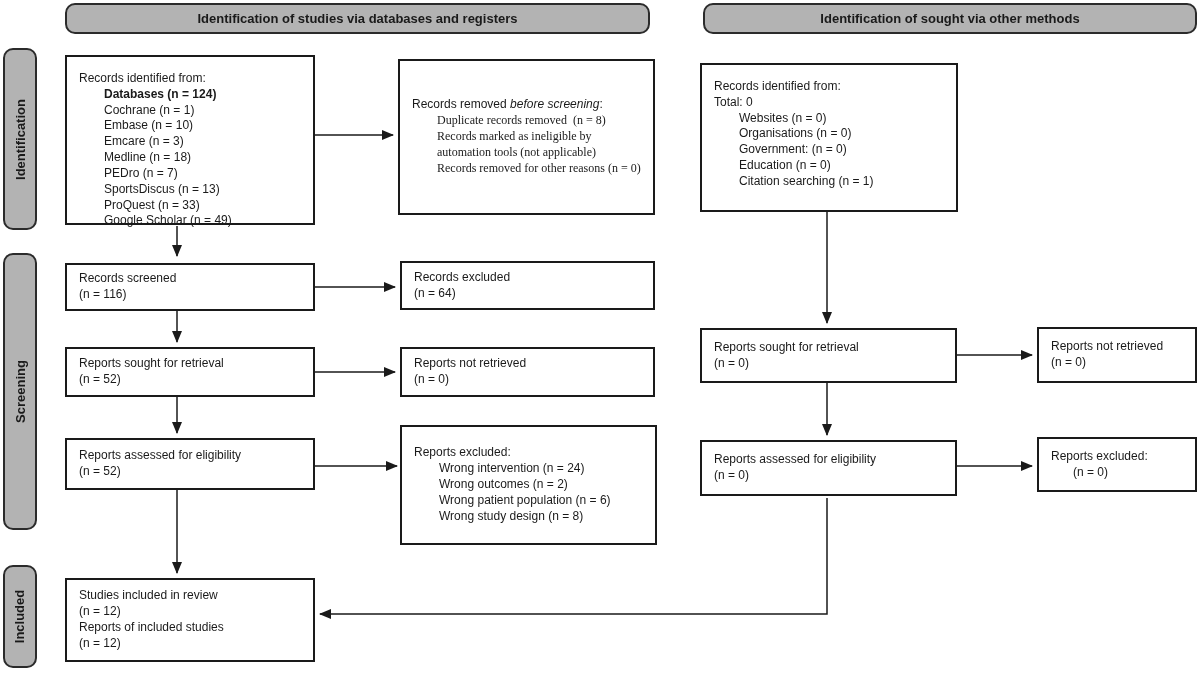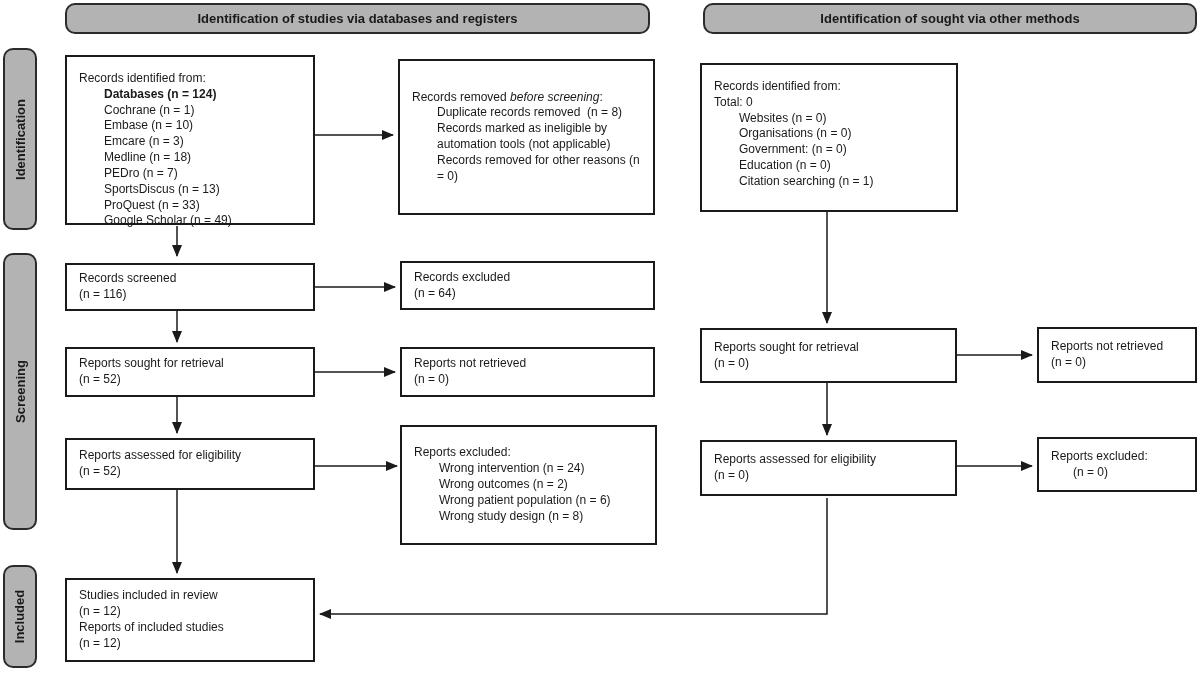--- a/index.html
+++ b/index.html
@@ -16,21 +16,21 @@
   .band-v span{transform:rotate(-90deg);white-space:nowrap;font-weight:bold;font-size:13px;}
   .box{
     position:absolute;background:#ffffff;border:2px solid #1a1a1a;box-sizing:border-box;
     font-size:12px;line-height:1.32;z-index:1;display:flex;flex-direction:column;
   }
   .pad{padding:12px 6px 8px 12px;}
   .vcenter{justify-content:center;padding-top:0;padding-bottom:0;}
   .indent{margin-left:25px;}
   .indent-sm{margin-left:22px;}
   .bold{font-weight:bold;}
-  .prewrap{white-space:pre-wrap;}
+  .prewrap{white-space:pre-wrap;font-family:Liberation Serif, serif;}
   em{font-style:italic;}
 </style>
 </head>
 <body>
 
 <div class="canvas">
 
   <svg class="arrow-layer" width="1200" height="673" viewBox="0 0 1200 673">
     <defs>
       <marker id="ah" markerUnits="userSpaceOnUse" markerWidth="12" markerHeight="10" refX="11" refY="5" orient="auto">

